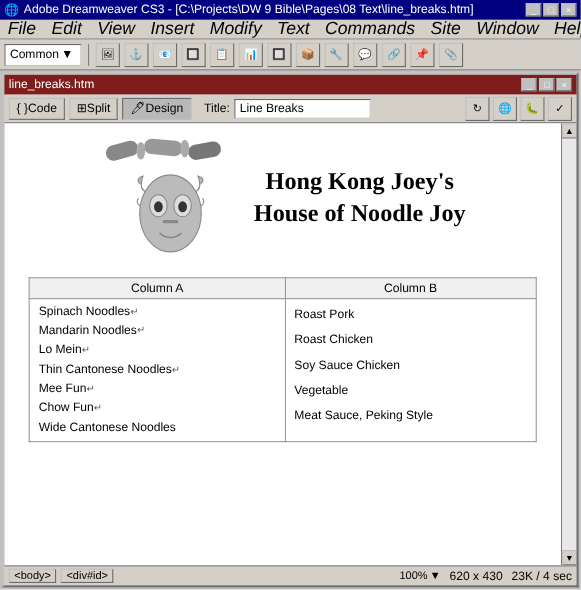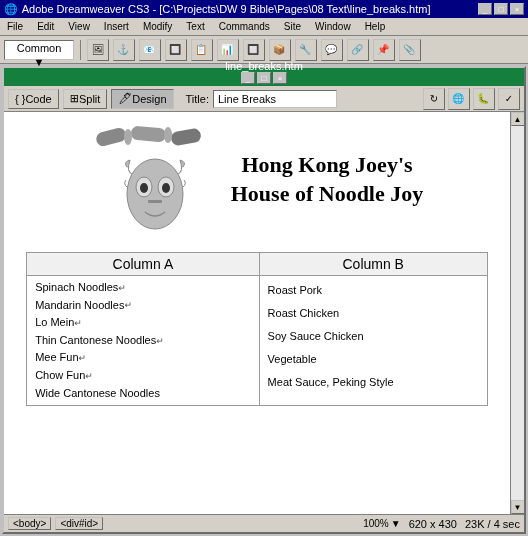--- a/index.html
+++ b/index.html
@@ -48,23 +48,24 @@
     .menu-bar {
       background: #d4d0c8;
       border-bottom: 1px solid #808080;
       padding: 2px 4px;
       display: flex;
       align-items: center;
       gap: 8px;
       height: 18px;
     }
     .menu-item {
-      font-size: 10px;
+      font-size: 16px;
       cursor: pointer;
       padding: 1px 3px;
+      font-style: italic;
     }
 
     
     .toolbar {
       background: #d4d0c8;
       border-bottom: 1px solid #808080;
       padding: 2px 4px;
       display: flex;
       align-items: center;
       gap: 4px;
@@ -90,42 +91,40 @@
     .common-dropdown {
       background: white;
       border: 1px inset #c0c0c0;
       padding: 1px 4px;
       font-size: 11px;
       height: 20px;
       display: flex;
       align-items: center;
       gap: 2px;
       min-width: 70px;
-      flex-direction: column;
     }
 
     
     .doc-window {
       background: #d4d0c8;
       border: 2px outset #c0c0c0;
       margin: 2px;
       height: 468px;
       display: flex;
       flex-direction: column;
     }
     .doc-title-bar {
-      background: #15803d;
+      background: #7f1d1d;
       color: white;
       font-size: 11px;
       padding: 2px 4px;
       display: flex;
       align-items: center;
-      justify-content: flex-end;
+      justify-content: space-between;
       height: 18px;
-      flex-direction: column;
     }
     .doc-title-controls {
       display: flex;
       gap: 2px;
     }
 
     
     .doc-toolbar {
       background: #d4d0c8;
       border-bottom: 1px solid #808080;
@@ -230,21 +229,21 @@
       border-collapse: collapse;
       margin-top: 5px;
       font-size: 11px;
     }
     .noodle-table th {
       border: 1px solid #999;
       padding: 3px 8px;
       text-align: center;
       font-weight: normal;
       background: #f0f0f0;
-      font-size: 14px;
+      font-size: 11px;
     }
     .noodle-table td {
       border: 1px solid #999;
       padding: 3px 8px;
       vertical-align: top;
       font-size: 11px;
     }
     .col-a-items {
       line-height: 1.6;
     }

